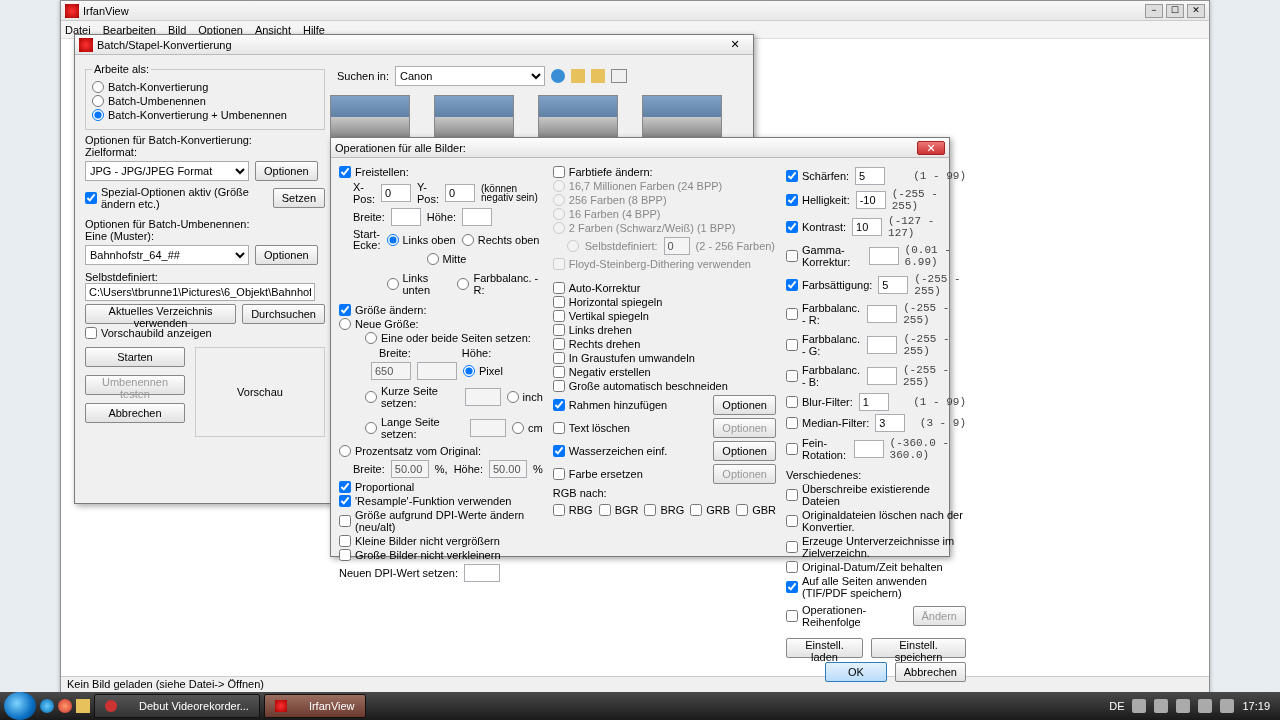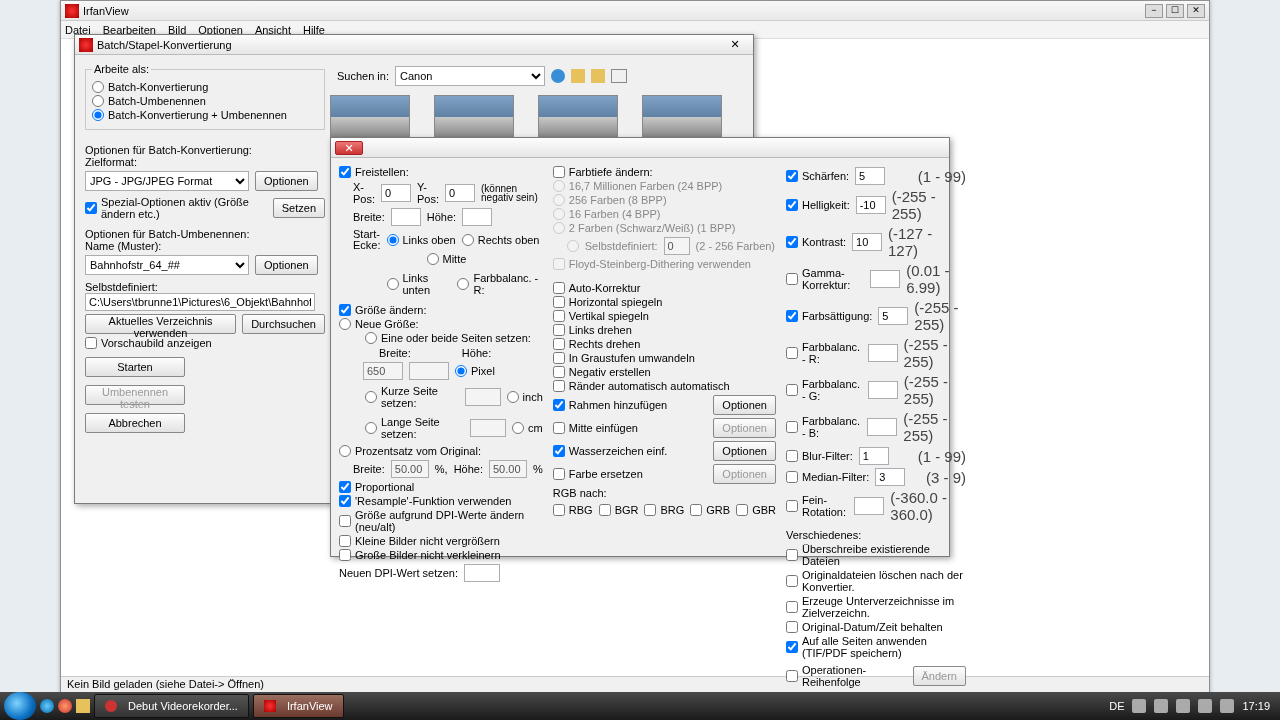--- a/index.html
+++ b/index.html
@@ -21,21 +21,21 @@
 .dlg-title .icon { width: 14px; height: 14px; background: radial-gradient(#f33,#a00); margin-right: 4px; }
 .dlg-title .t { flex: 1; }
 .dlg-close { width: 28px; height: 14px; line-height: 12px; text-align: center; cursor: pointer; }
 .dlg-close.red { background: linear-gradient(#e77,#c33); border: 1px solid #a22; color: #fff; border-radius: 2px; }
 
 .batch-dlg { left: 74px; top: 34px; width: 680px; height: 470px; }
 .batch-body { padding: 8px 10px; display: flex; gap: 12px; }
 .batch-left { width: 240px; }
 .batch-right { flex: 1; }
 
-fieldset.grp { border: 1px solid #c8c8c8; padding: 4px 6px 6px; margin-bottom: 14px; }
+fieldset.grp { border: 1px solid #c8c8c8; padding: 4px 6px 6px; margin-bottom: 4px; }
 fieldset.grp legend { font-size: 11px; padding: 0 2px; }
 
 label.ln { display: flex; align-items: center; gap: 4px; margin: 2px 0; font-size: 11px; }
 input[type=checkbox], input[type=radio] { width: 12px; height: 12px; cursor: pointer; }
 input[type=text] { height: 18px; border: 1px solid #abadb3; padding: 0 3px; font-size: 11px; background: #fff; }
 input[type=text]:disabled { background: #f4f4f4; }
 select { height: 20px; border: 1px solid #abadb3; font-size: 11px; background: #fff; }
 button { height: 20px; border: 1px solid #888; background: linear-gradient(#fdfdfd,#e2e2e2); font-size: 11px; padding: 0 8px; cursor: pointer; border-radius: 2px; }
 button.primary { border: 1px solid #2f7abf; background: linear-gradient(#e6f2fc,#b9dcfa); padding: 0 22px; }
 button:disabled { color: #999; }
@@ -46,27 +46,27 @@
 .thumbs { position: absolute; left: 330px; top: 88px; width: 410px; height: 55px; display: flex; gap: 24px; align-items: flex-end; overflow: hidden; }
 .thumb { width: 80px; height: 48px; background: linear-gradient(#7fa2c6,#3a5a7a); border: 1px solid #888; position: relative; }
 .thumb:before { content:""; position: absolute; bottom: 0; left: 0; right: 0; height: 55%; background: linear-gradient(#c8c8c8,#777); }
 
 .ops-dlg { left: 330px; top: 137px; width: 620px; height: 420px; }
 .ops-body { display: flex; padding: 6px 8px 8px; gap: 10px; }
 .col { flex: 1; }
 .col.c1 { flex: 0 0 200px; }
 .col.c2 { flex: 0 0 195px; }
 .col.c3 { flex: 0 0 180px; }
-.range { color: #444; margin-left: auto; font-size: 15px; }
+.range { color: #444; margin-left: auto; font-size: 11px; font-family: Liberation Mono, monospace; }
 .numin { width: 30px; }
 .subl { margin-left: 14px; }
 
 .taskbar { position: absolute; bottom: 0; left: 0; right: 0; height: 28px; background: linear-gradient(#4a4a4a,#1a1a1a); display: flex; align-items: center; padding: 0 4px; gap: 4px; }
 .start-orb { width: 32px; height: 28px; background: radial-gradient(circle at 40% 40%, #7fd4ff, #0a6fc2 60%, #043a66); border-radius: 50%; cursor: pointer; }
-.task-btn { height: 24px; padding: 0 10px; background: linear-gradient(#555,#333); border: 1px solid #111; color: #fff; display: flex; align-items: center; gap: 11px; border-radius: 2px; cursor: pointer; }
+.task-btn { height: 24px; padding: 0 10px; background: linear-gradient(#555,#333); border: 1px solid #111; color: #fff; display: flex; align-items: center; gap: 22px; border-radius: 2px; cursor: pointer; }
 .task-btn.active { background: linear-gradient(#9a6e60,#6b3a2e); }
 .tray { margin-left: auto; display: flex; align-items: center; gap: 8px; color: #fff; padding: 0 6px; }
 .tray .ic { width: 14px; height: 14px; background: #aaa; border-radius: 2px; }
 </style>
 </head>
 <body>
 
 <div class="main-window">
   <div class="titlebar">
     <div class="icon"></div>
@@ -123,21 +123,21 @@
       </div>
       <div class="row">
         <label class="ln">
             <input type="checkbox" checked="" style="">
             <span>Spezial-Optionen aktiv (Größe ändern etc.)</span>
           </label>
         <button>Setzen</button>
       </div>
 
       <div class="lbl" style="margin-top:6px">Optionen für Batch-Umbenennen:</div>
-      <div class="lbl">Name (Muster):</div>
+      <div class="lbl">Eine (Muster):</div>
       <div class="row">
         <select style="width:164px"><option>Bahnhofstr_64_##</option></select>
         <button>Optionen</button>
       </div>
 
       <div class="lbl" style="margin-top:6px">Selbstdefiniert:</div>
       <input type="text" style="width: 230px;" value="C:\Users\tbrunne1\Pictures\6_Objekt\Bahnhofstr_64">
       <div class="row">
         <button>Aktuelles Verzeichnis verwenden</button>
         <button>Durchsuchen</button>
@@ -146,20 +146,23 @@
       <label class="ln">
           <input type="checkbox" style="">
           <span>Vorschaubild anzeigen</span>
         </label>
 
       <div style="display:flex;gap:10px;margin-top:8px">
         <div style="display:flex;flex-direction:column;gap:8px">
           <button style="width:100px">Starten</button>
           <button style="width:100px" disabled="">Umbenennen testen</button>
           <button style="width:100px">Abbrechen</button>
+        </div>
+        <div style="flex:1;border:1px solid #ccc;display:flex;align-items:center;justify-content:center;height:90px">
+          <span>Vorschau</span>
         </div>
       </div>
     </div>
 
     <div class="batch-right">
       <div class="row">
         <span class="lbl">Suchen in:</span>
         <select style="width:150px"><option>Canon</option></select>
         <span style="width:14px;height:14px;border-radius:50%;background:#3a8ed6"></span>
         <span style="width:14px;height:14px;background:#e7c15b"></span>
@@ -172,20 +175,21 @@
 
 <div class="thumbs">
   <div class="thumb"></div>
   <div class="thumb"></div>
   <div class="thumb"></div>
   <div class="thumb"></div>
 </div>
 
 <div class="dlg ops-dlg">
   <div class="dlg-title">
+    <div class="t">Operationen für alle Bilder:</div>
     <div class="dlg-close red">✕</div>
   </div>
   <div class="ops-body">
 
     <div class="col c1">
       <label class="ln">
           <input type="checkbox" checked="" style="">
           <span>Freistellen:</span>
         </label>
       <div class="row subl">
@@ -241,21 +245,21 @@
           <input type="radio" name="rs" style="">
           <span>Neue Größe:</span>
         </label>
       <label class="ln subl" style="margin-left:26px">
           <input type="radio" name="rs2" style="">
           <span>Eine oder beide Seiten setzen:</span>
         </label>
       <div class="row" style="margin-left:40px">
         <span>Breite:</span>&nbsp;<span style="margin-left:36px">Höhe:</span>
       </div>
-      <div class="row" style="margin-left:24px">
+      <div class="row" style="margin-left:32px">
         <input type="text" style="width: 40px;" disabled="" value="650">
         <input type="text" style="width: 40px;" disabled="">
         <div>
           <label class="ln">
               <input type="radio" name="un" checked="" style="">
               <span>Pixel</span>
             </label>
         </div>
       </div>
       <div class="row" style="margin-left:26px">
@@ -368,33 +372,33 @@
       <label class="ln">
           <input type="checkbox" style="">
           <span>In Graustufen umwandeln</span>
         </label>
       <label class="ln">
           <input type="checkbox" style="">
           <span>Negativ erstellen</span>
         </label>
       <label class="ln">
           <input type="checkbox" style="">
-          <span>Ränder automatisch automatisch</span>
+          <span>Große automatisch beschneiden</span>
         </label>
       <div class="row">
           <label class="ln">
             <input type="checkbox" checked="" style="">
             <span>Rahmen hinzufügen</span>
           </label>
           <button style="margin-left:auto">Optionen</button>
         </div>
       <div class="row">
           <label class="ln">
             <input type="checkbox" style="">
-            <span>Mitte einfügen</span>
+            <span>Text löschen</span>
           </label>
           <button style="margin-left:auto" disabled="">Optionen</button>
         </div>
       <div class="row">
           <label class="ln">
             <input type="checkbox" checked="" style="">
             <span>Wasserzeichen einf.</span>
           </label>
           <button style="margin-left:auto">Optionen</button>
         </div>

